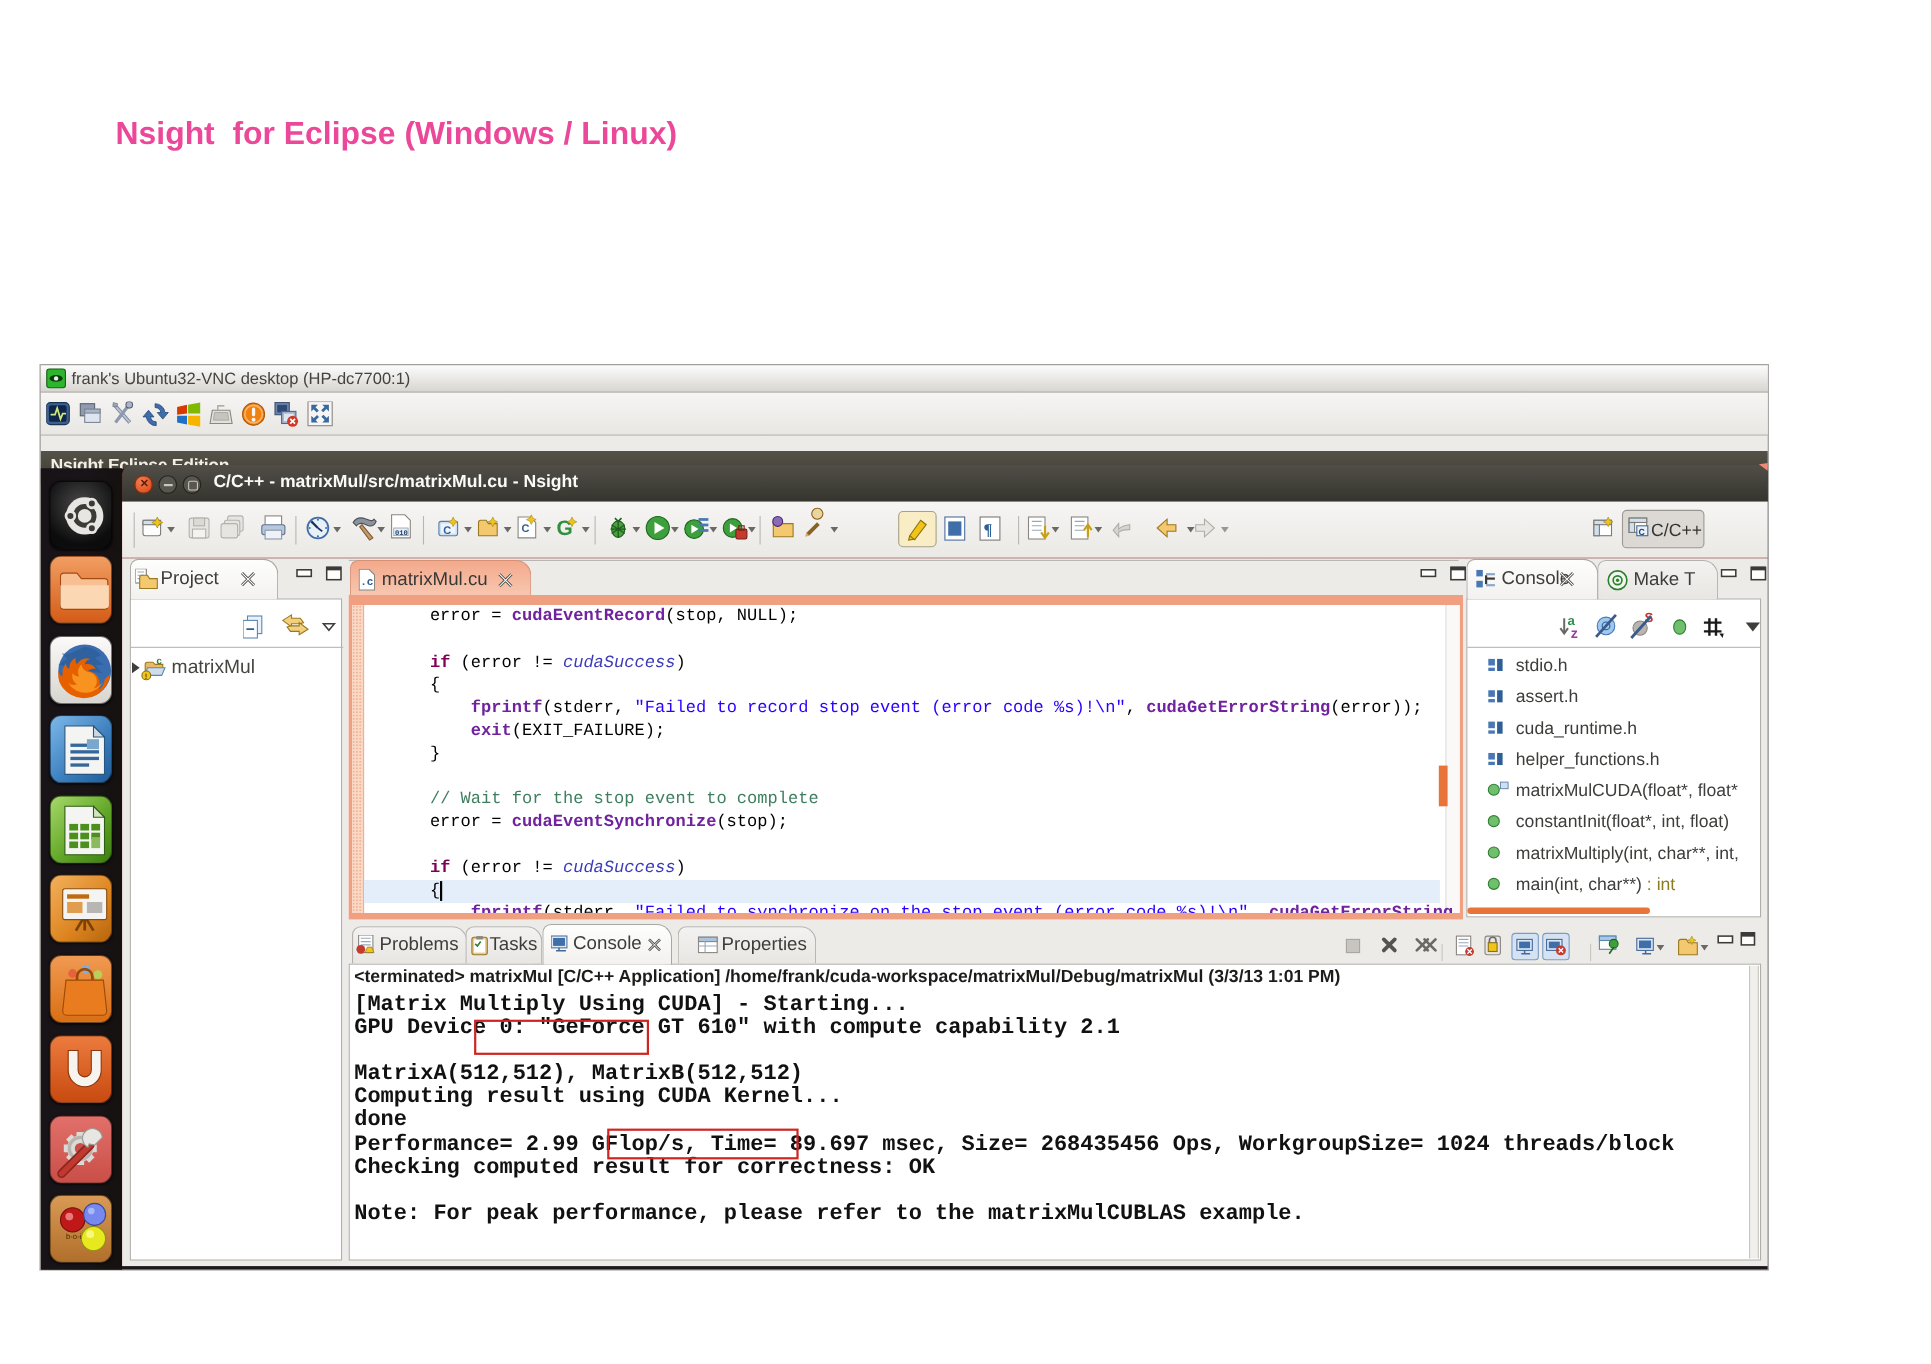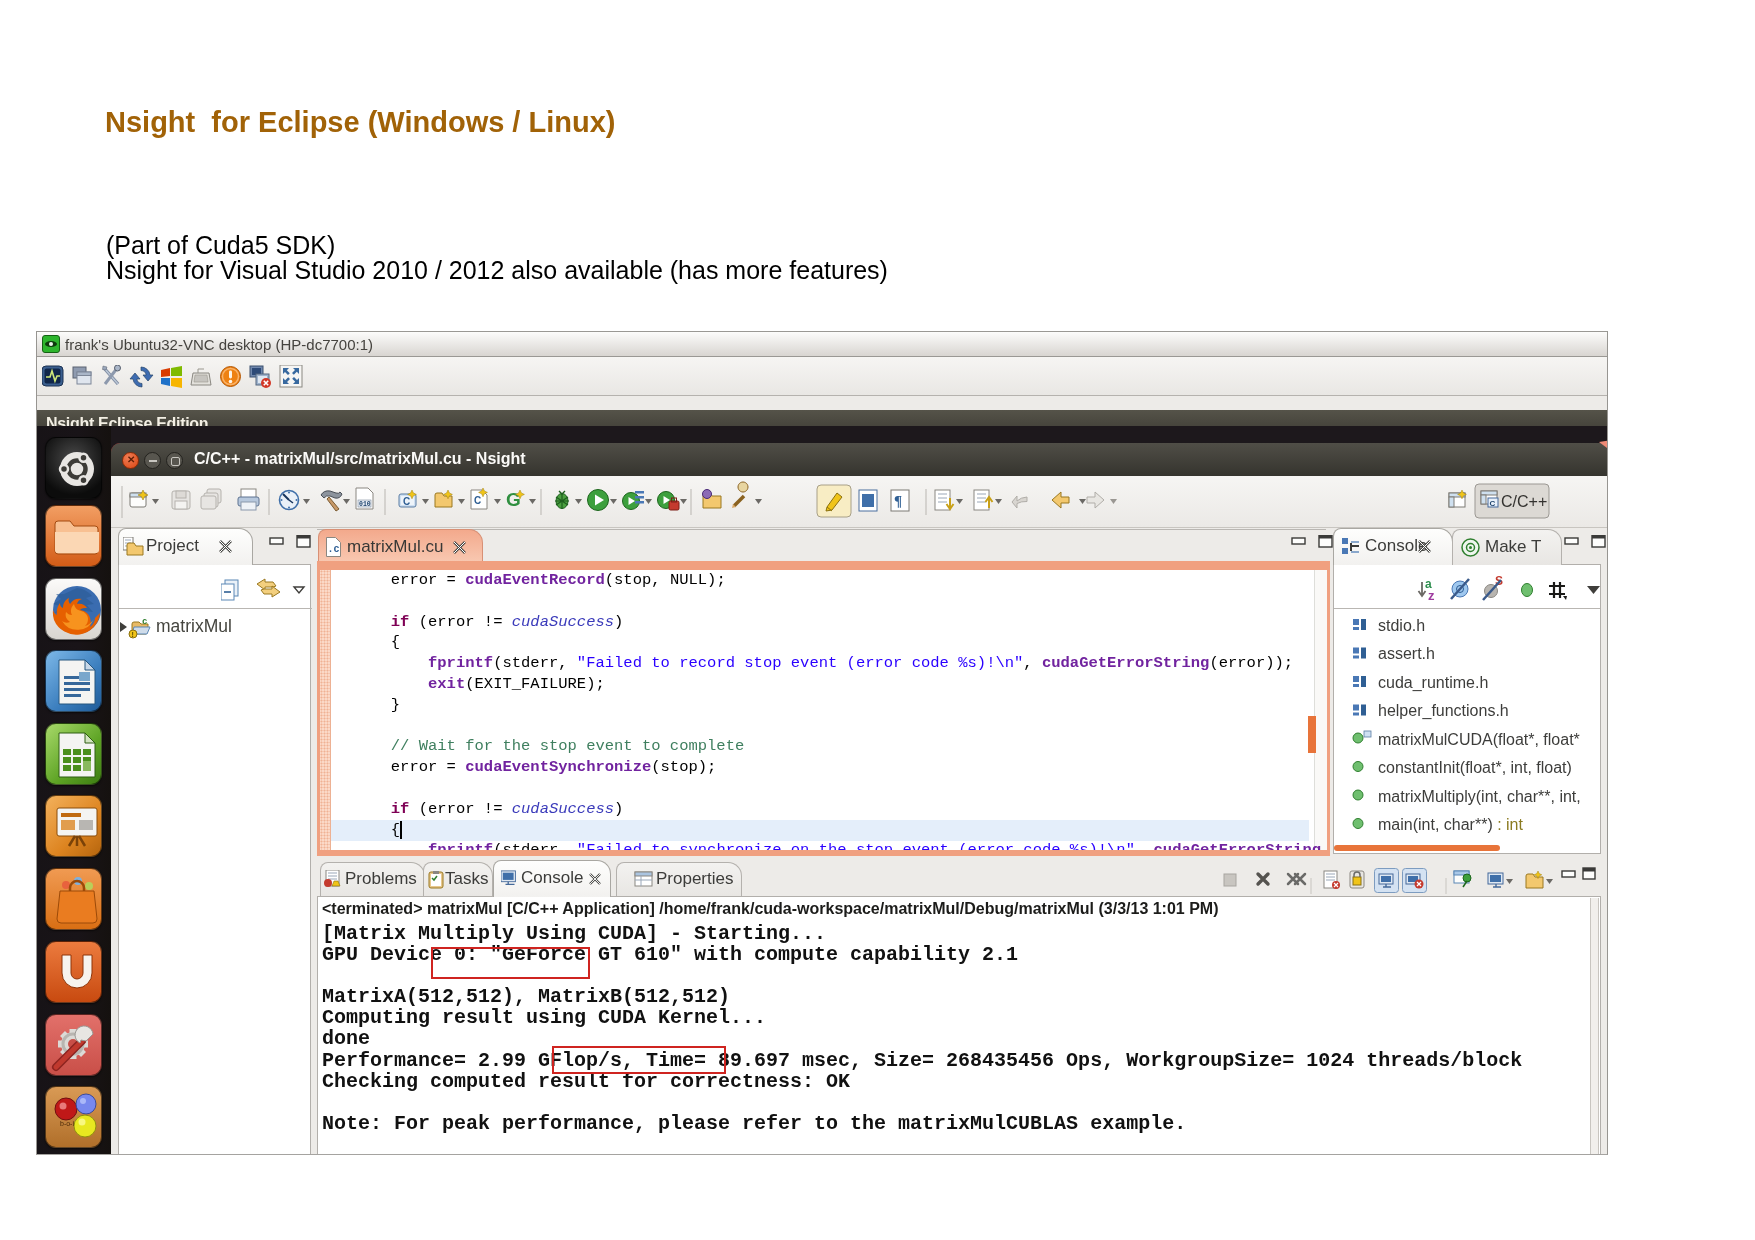--- a/index.html
+++ b/index.html
@@ -1,40 +1,40 @@
 <!DOCTYPE html>
 <html><head>
 <meta charset="utf-8">
 <style>
 html,body{margin:0;padding:0;background:#fff;}
 *{box-sizing:border-box;}
 .page{position:relative;width:1755px;height:1240px;background:#fff;overflow:hidden;font-family:"Liberation Sans",sans-serif;}
 .abs{position:absolute;}
-.h1{left:105px;top:106px;font-size:29px;font-weight:bold;color:#a16207;letter-spacing:0;}
+.h1{left:105px;top:106px;font-size:29px;font-weight:bold;color:#ec4899;letter-spacing:0;}
 .sub{left:106px;top:233px;font-size:25px;color:#000;line-height:25px;}
 
 .shot{left:36px;top:331px;width:1572px;height:824px;background:#edebe8;overflow:hidden;border-left:1px solid #979591;border-right:1px solid #979591;border-bottom:1px solid #a5a3a0;}
 
 .vbar{left:0;top:0;width:1572px;height:26px;background:linear-gradient(#fcfcfb,#d8d5d1);border-top:1px solid #9a9894;border-bottom:1px solid #9a9894;}
 .vicon{left:5px;top:3px;width:18px;height:18px;background:#2db52d;border:1px solid #156015;border-radius:3px;}
 .vicon:before{content:"";position:absolute;left:2px;top:5px;width:12px;height:6px;background:#0d3b0d;border-radius:50%;}
 .vicon:after{content:"";position:absolute;left:6px;top:6px;width:4px;height:4px;background:#eaf5ea;border-radius:50%;}
 .vtext{left:28px;top:4px;font-size:15px;color:#45433f;}
 
 .vtools{left:0;top:26px;width:1572px;height:39px;background:linear-gradient(#f6f5f3,#e9e7e4);border-bottom:1px solid #b5b2ae;}
 
 .nbar{left:0;top:79px;width:1572px;height:30px;background:linear-gradient(#555349,#3a3831);}
 .ntext{left:9px;top:5px;font-size:16px;font-weight:bold;color:#f3efe4;letter-spacing:-0.3px;}
 
 .desk{left:0;top:95px;width:1572px;height:729px;background:#1d181c;}
 
 .dock{left:0;top:95px;width:74px;height:729px;background:linear-gradient(90deg,#17131699,#191418 55%,#15110f);background-color:#171317;}
 .di{left:8px;width:57px;height:62px;border-radius:11px;border:1px solid rgba(0,0,0,.55);box-shadow:0 1px 2px rgba(0,0,0,.6);}
 
-.ewin{left:74px;top:112px;width:1498px;height:728px;background:#b91c1c;border-radius:9px 9px 0 0;}
+.ewin{left:74px;top:92px;width:1498px;height:728px;background:#b91c1c;border-radius:9px 9px 0 0;}
 .etitle{left:0;top:0;width:1498px;height:33px;background:linear-gradient(#504e47,#35342e);border-radius:9px 9px 0 0;}
 .btn{top:9px;width:17px;height:17px;border-radius:50%;}
 .btn.close{left:11px;background:radial-gradient(circle at 35% 30%,#f07c54,#d94612);border:1px solid #8c2b07;}
 .btn.close:after{content:"✕";position:absolute;left:4px;top:1px;font-size:10px;color:#5e1d04;font-weight:bold;}
 .btn.min{left:33px;background:#58564f;border:1px solid #23221e;}
 .btn.min:after{content:"";position:absolute;left:4px;top:7px;width:8px;height:2px;background:#c8c6c0;}
 .btn.max{left:55px;background:#58564f;border:1px solid #23221e;}
 .btn.max:after{content:"";position:absolute;left:4px;top:4px;width:7px;height:7px;border:1.5px solid #c8c6c0;border-radius:2px;}
 .etext{left:83px;top:7px;font-size:16px;font-weight:bold;color:#fbfaf8;}
 .etools{left:0;top:33px;width:1498px;height:52px;background:linear-gradient(#f6f5f3,#ebe9e6);border-bottom:1px solid #c8c5c0;}
@@ -61,21 +61,20 @@
 pre.con{margin:0;font-family:"Liberation Mono",monospace;font-size:20px;line-height:21.1px;color:#111;font-weight:bold;}
 .redbox{border:2px solid #cf2420;}
 
 .oli{font-size:16px;color:#3d3d3b;}
 .sep{background:#b9b6b2;}
 </style>
 </head>
 <body>
 <div class="page">
   <div class="abs h1">Nsight&nbsp; for Eclipse (Windows / Linux)</div>
-  <div class="abs sub">(Part of Cuda5 SDK)<br>Nsight for Visual Studio 2010 / 2012 also available (has more features)</div>
 
   <div class="abs shot">
 
     <div class="abs vbar">
       <div class="abs vicon"></div>
       <div class="abs vtext">frank's Ubuntu32-VNC desktop (HP-dc7700:1)</div>
     </div>
 
     <div class="abs vtools" id="vtools">
       <svg class="abs" style="left:5px;top:8px" width="270" height="24" viewBox="0 0 270 24">

